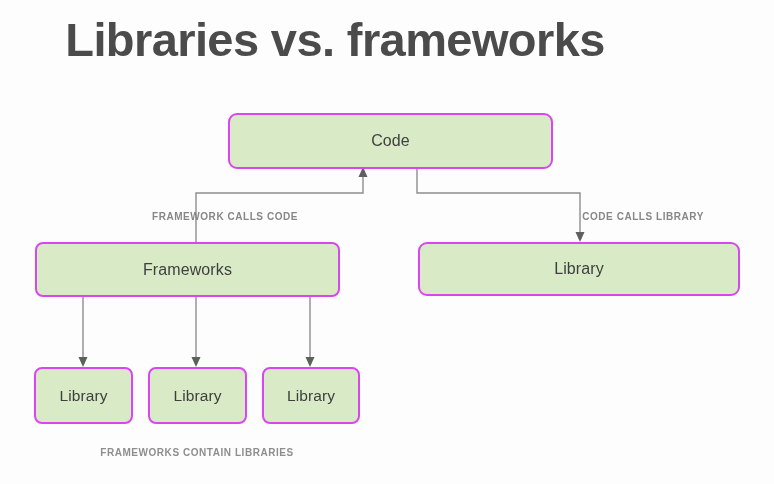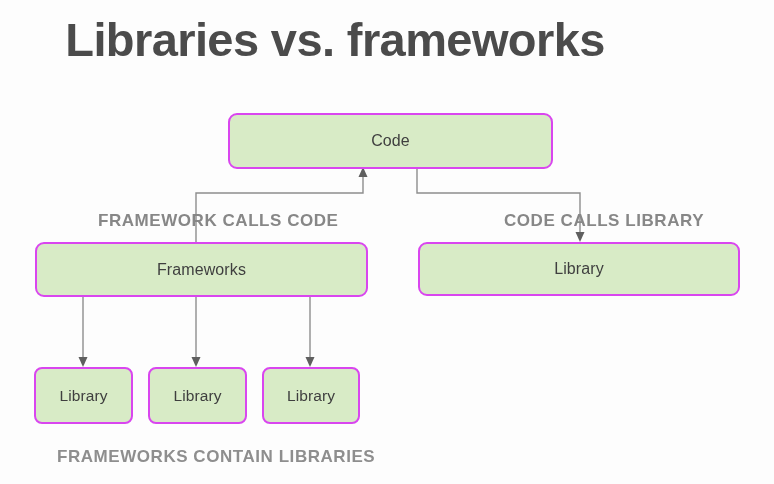--- a/index.html
+++ b/index.html
@@ -48,31 +48,31 @@
     font-family: "Liberation Sans", sans-serif;
     letter-spacing: 0.1px;
   }
   .node.small {
     font-size: 15.5px;
     border-radius: 8px;
   }
   .edge-label {
     position: absolute;
     color: #878787;
-    font-size: 17px;
+    font-size: 10px;
     font-weight: 700;
     letter-spacing: 0.55px;
     font-family: "Liberation Sans", sans-serif;
     white-space: nowrap;
     text-align: right;
   }
   .caption {
     position: absolute;
     color: #8e8e8e;
-    font-size: 17px;
+    font-size: 10px;
     font-weight: 700;
     letter-spacing: 0.55px;
     font-family: "Liberation Sans", sans-serif;
     white-space: nowrap;
     text-align: center;
   }
   svg#wires {
     position: absolute;
     left: 0;
     top: 0;
@@ -111,21 +111,21 @@
     <polygon points="196,367 191.5,357 200.5,357"></polygon>
 
     <line x1="310" y1="297" x2="310" y2="357"></line>
     <polygon points="310,367 305.5,357 314.5,357"></polygon>
   </svg>
 
   <div class="node" style="left:228px; top:113px; width:325px; height:56px;">
     <span>Code</span>
   </div>
 
-  <div class="node" style="left:35px; top:242px; width:333px; height:55px;">
+  <div class="node" style="left:35px; top:242px; width:305px; height:55px;border-radius:8px;">
     <span>Frameworks</span>
   </div>
 
   <div class="node" style="left:418px; top:242px; width:322px; height:54px;">
     <span>Library</span>
   </div>
 
   <div class="node small" style="left:34px; top:367px; width:99px; height:57px;">
     <span>Library</span>
   </div>

